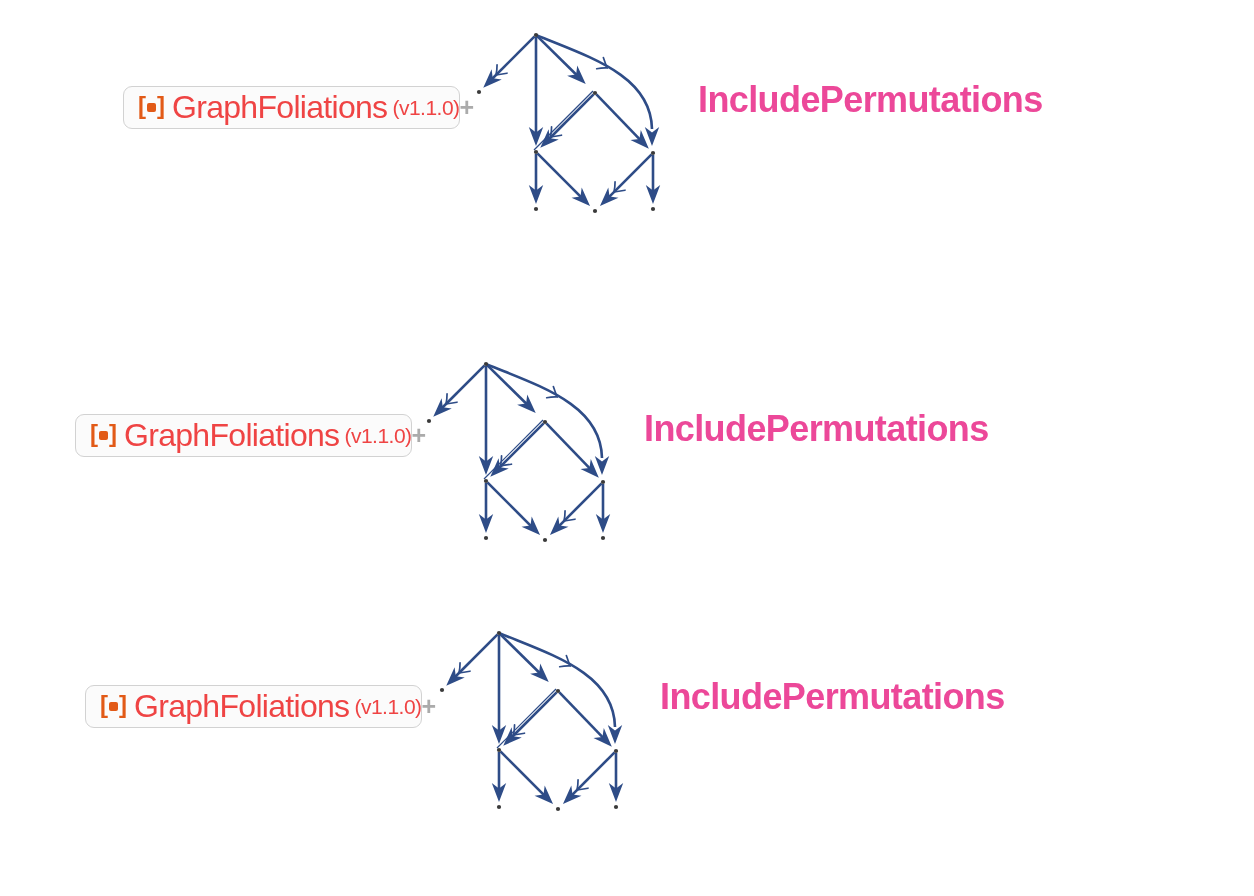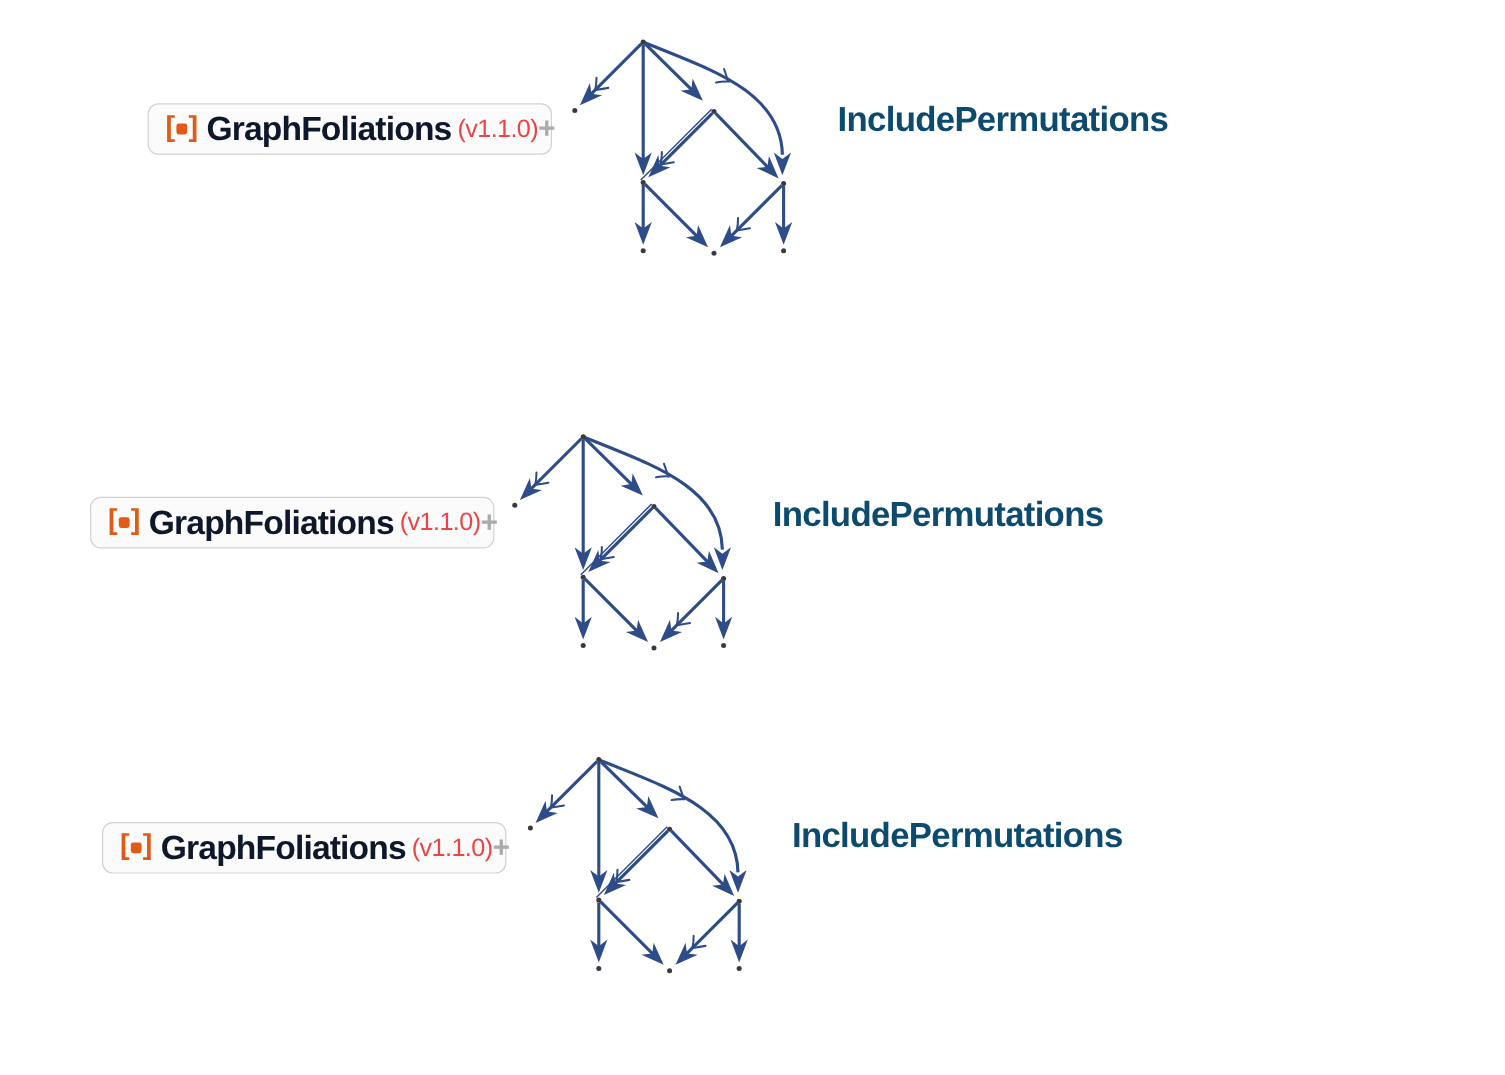--- a/index.html
+++ b/index.html
@@ -41,24 +41,24 @@
   .rf-icon .bracket { transform: translateY(-2px); }
   .rf-icon .square {
     width: 9px; height: 9px;
     background: #e25a17;
     border-radius: 2px;
     display: inline-block;
     margin: 0 1px;
   }
   .rf-label {
     margin-left: 7px;
-    font-size: 28px;
-    font-weight: 700;
+    font-size: 32px;
+    font-weight: 400;
     letter-spacing: -0.7px;
-    color: #0f172a;
+    color: #ef4444;
     white-space: nowrap;
   }
   .rf-version {
     margin-left: 5px;
     font-size: 21px;
     letter-spacing: -0.5px;
     color: #ef4444;
     white-space: nowrap;
   }
   .rf-divider {
@@ -74,25 +74,25 @@
     font-weight: 700;
     color: #ababab;
     line-height: 41px;
   }
   .graph-svg {
     position: absolute;
     overflow: visible;
   }
   .option-label {
     position: absolute;
-    font-size: 29px;
+    font-size: 36px;
     font-weight: 700;
     letter-spacing: -0.6px;
     line-height: 30px;
-    color: #0c4a6e;
+    color: #ec4899;
     white-space: nowrap;
   }
 </style>
 </head>
 <body>
 
 <div class="canvas">
 
   <section>
     <div class="badge" style="left: 123px; top: 86px;">

